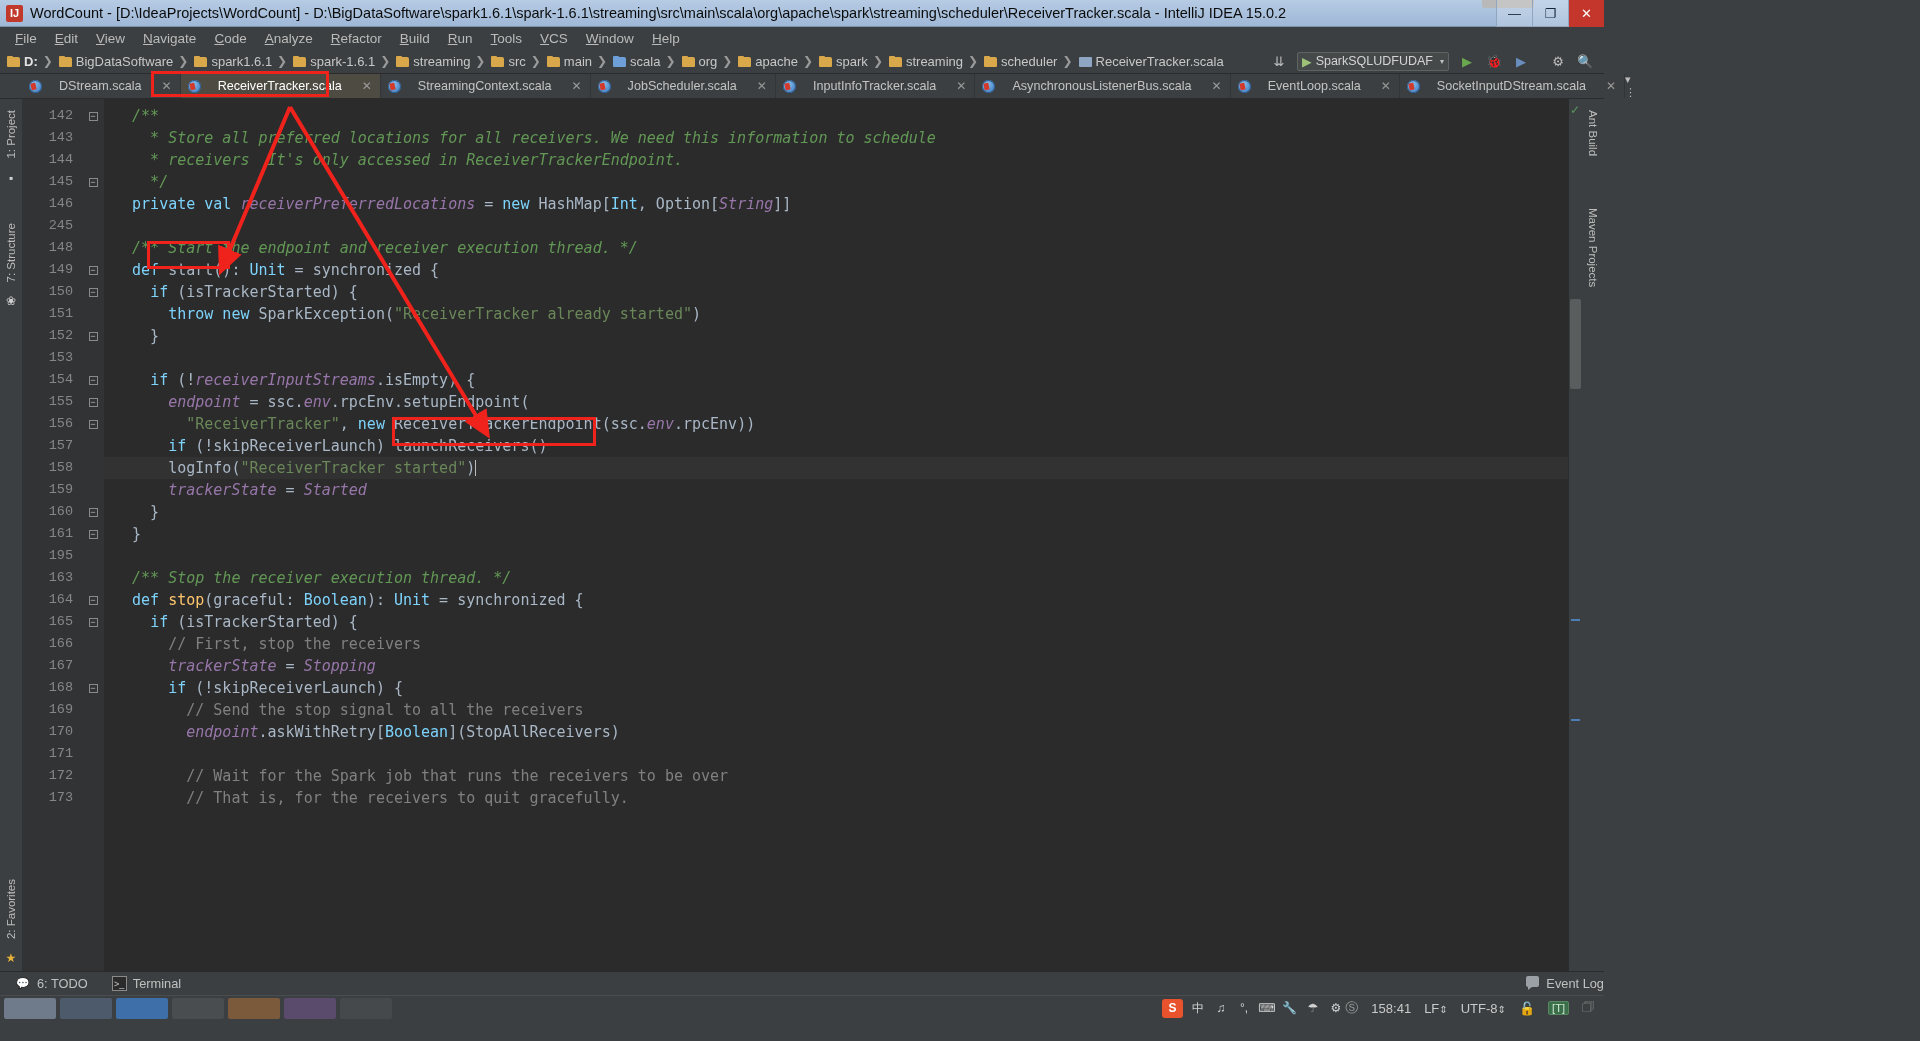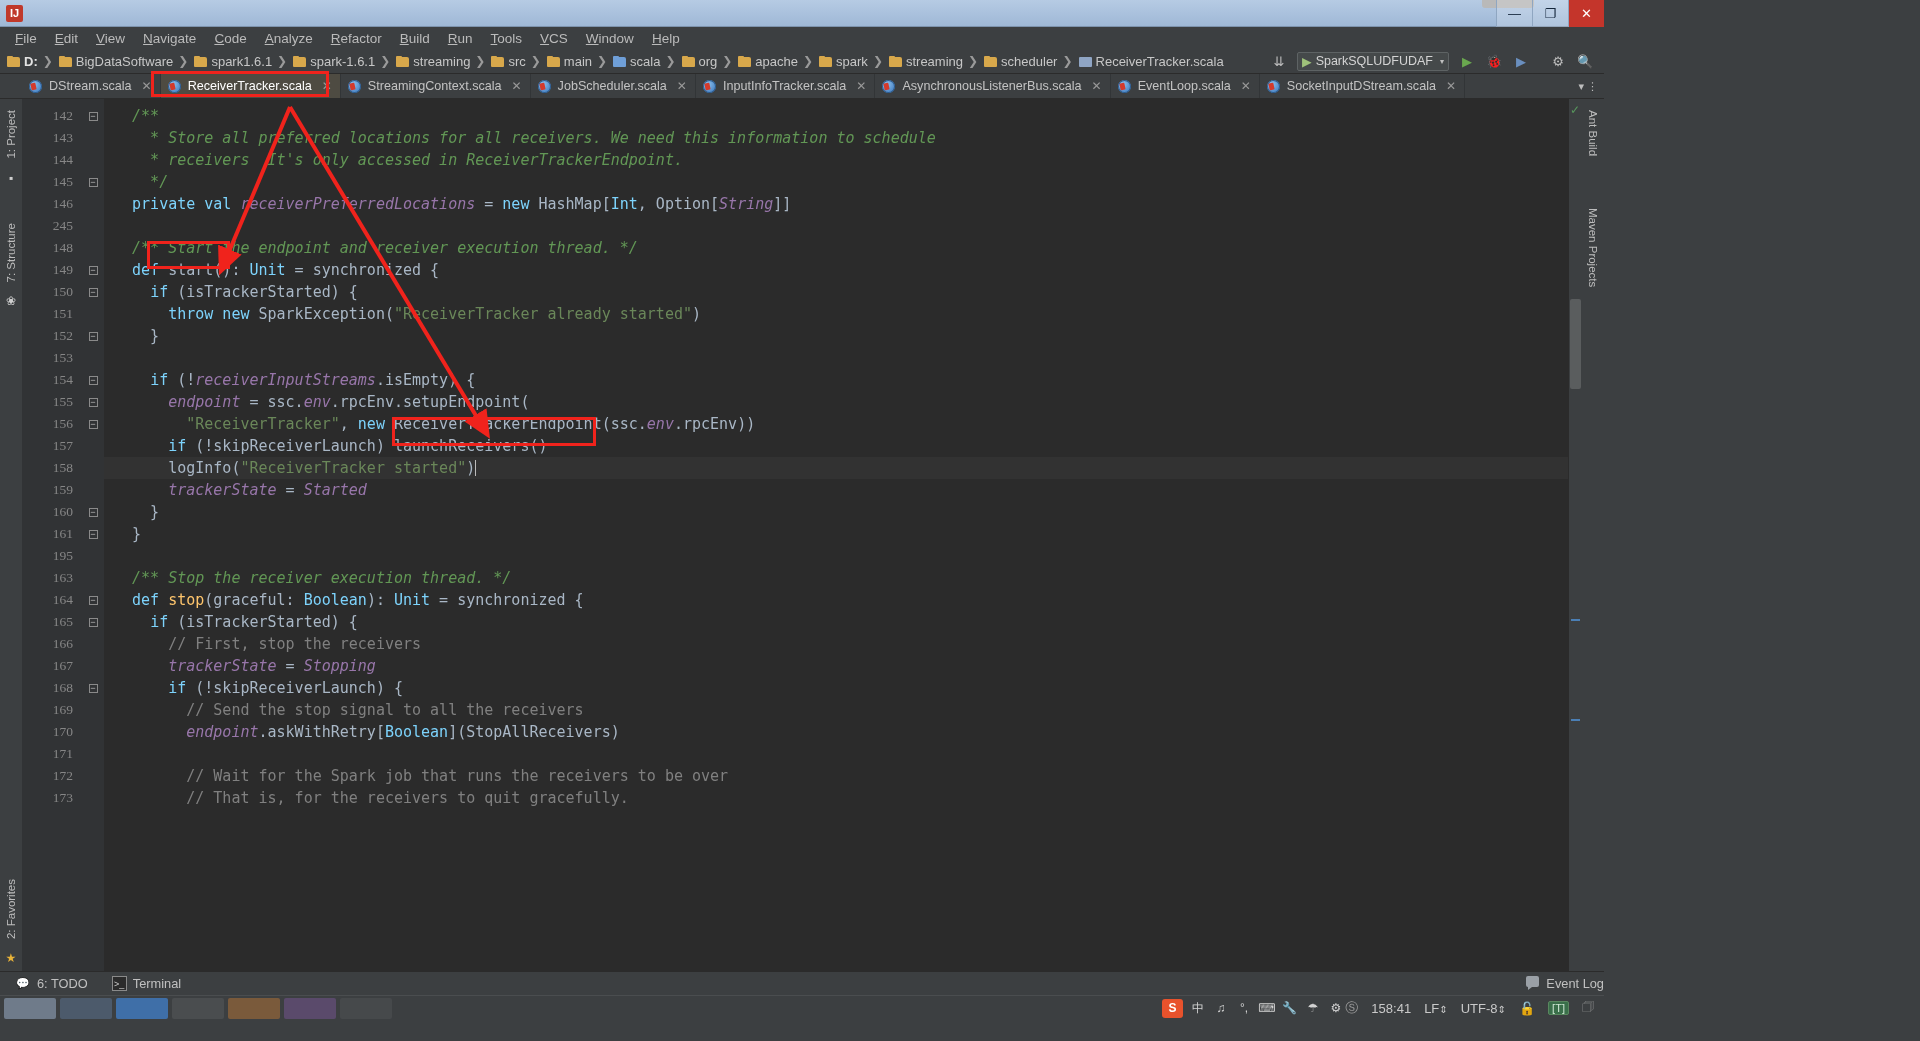--- a/index.html
+++ b/index.html
@@ -72,21 +72,21 @@
   }
   .combo .arr { margin-left:auto; font-size:8px; color:#c0c0c0; }
   .navicon { width:18px; height:18px; display:flex; align-items:center; justify-content:center; font-size:13px; color:#bdbdbd; }
 
   
   .tabbar {
     height:25px; background:#3c3f41; display:flex; align-items:stretch;
     padding-left:22px; border-bottom:1px solid #2b2b2b; position:relative;
   }
   .tab {
-    display:flex; align-items:center; padding:0 8px 0 7px; gap:7px;
+    display:flex; align-items:center; padding:0 8px 0 7px; gap:17px;
     font-size:12.6px; color:#c3c3c3; white-space:nowrap;
     border-right:1px solid #323537;
   }
   .tab.active { background:#4e4b42; color:#ffffff; }
   .tab .sico {
     width:13px; height:13px; border-radius:50%;
     background:radial-gradient(circle at 35% 32%, #8fc3ef 0%, #4d87c7 70%);
     box-shadow: inset 0 0 0 1px #2c5a8c; flex:0 0 auto; position:relative;
   }
   .tab .sico:after{
@@ -108,21 +108,21 @@
     padding:6px 3px; white-space:nowrap;
   }
   .rail-tab.bottomup { writing-mode:vertical-rl; transform:rotate(180deg); }
   .rail-ico { width:16px; height:16px; margin:5px 0; font-size:12px; color:#cfcfcf; display:flex; align-items:center; justify-content:center; }
   .leftrail .spacer { flex:1 1 auto; }
 
   
   .editorwrap { flex:1 1 auto; display:flex; position:relative; overflow:hidden; background:#2b2b2b; }
   .gutter {
     width:60px; background:#313335; color:#868686; font-size:13.5px;
-    font-family:Liberation Serif, serif; text-align:right;
+    font-family:Liberation Mono, monospace; text-align:right;
     padding-top:6px; flex:0 0 auto; user-select:none;
   }
   .gutter .ln { height:22px; line-height:22px; padding-right:9px; }
   .foldcol { width:22px; background:#313335; padding-top:6px; flex:0 0 auto; position:relative; }
   .foldcol .fl { height:22px; line-height:22px; text-align:center; color:#8a8a8a; font-size:10px; position:relative;}
   .foldcol .fbox {
     display:inline-block; width:9px; height:9px; border:1px solid #8a8a8a;
     line-height:7px; font-size:9px; color:#bfbfbf; vertical-align:middle;
     background:#313335;
   }
@@ -193,20 +193,21 @@
 
   .winbtn-row { position:absolute; right:0; top:0; display:flex; height:27px; }
 </style>
 </head>
 <body>
 
 <div id="app">
 
   <div class="titlebar">
     <div class="tb-icon">IJ</div>
+    <div class="tb-title">WordCount - [D:\IdeaProjects\WordCount] - D:\BigDataSoftware\spark1.6.1\spark-1.6.1\streaming\src\main\scala\org\apache\spark\streaming\scheduler\ReceiverTracker.scala - IntelliJ IDEA 15.0.2</div>
     <div class="tb-pill"></div>
     <div class="winbtn-row">
       <div class="tb-btn">—</div>
       <div class="tb-btn">❐</div>
       <div class="tb-btn close">✕</div>
     </div>
   </div>
 
   <div class="menubar" id="menubar">
       <div class="menu-item"><u>F</u>ile</div>

